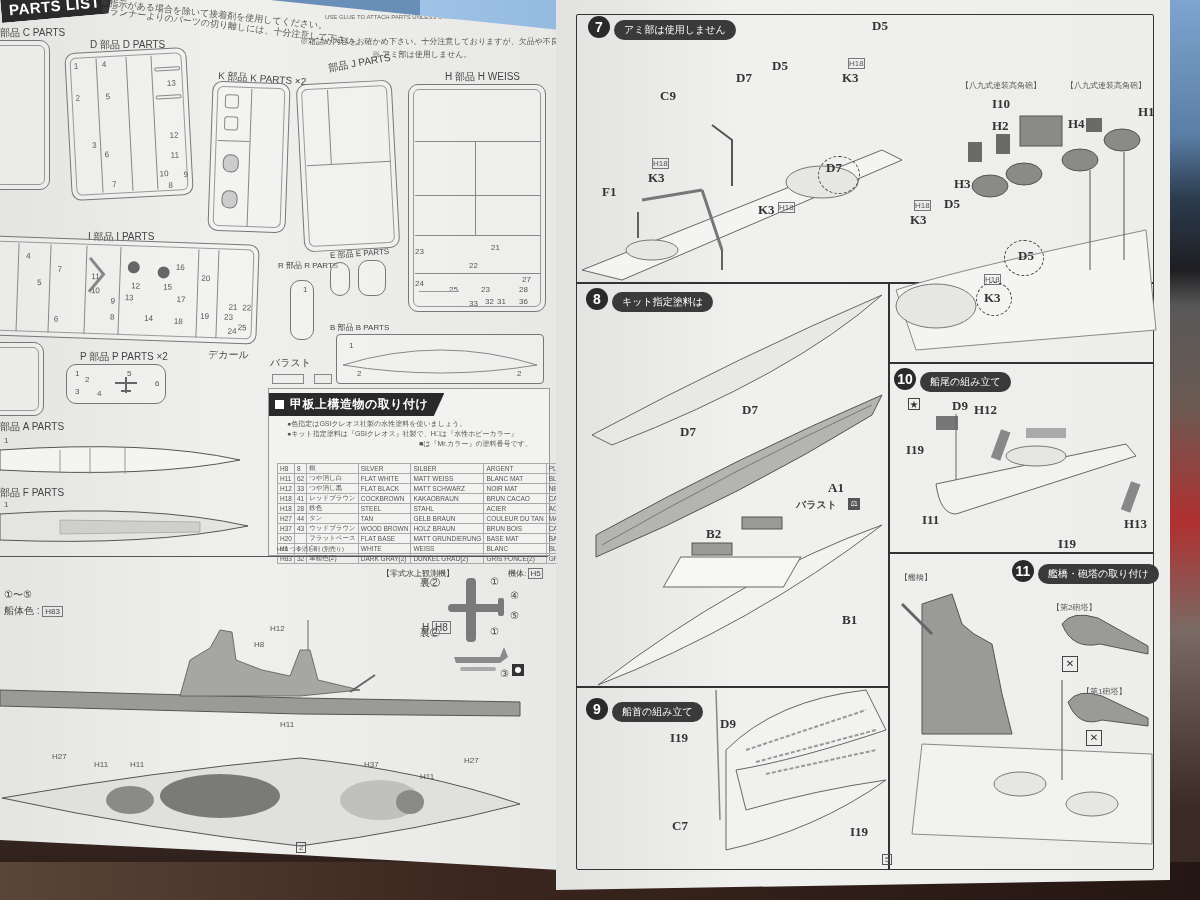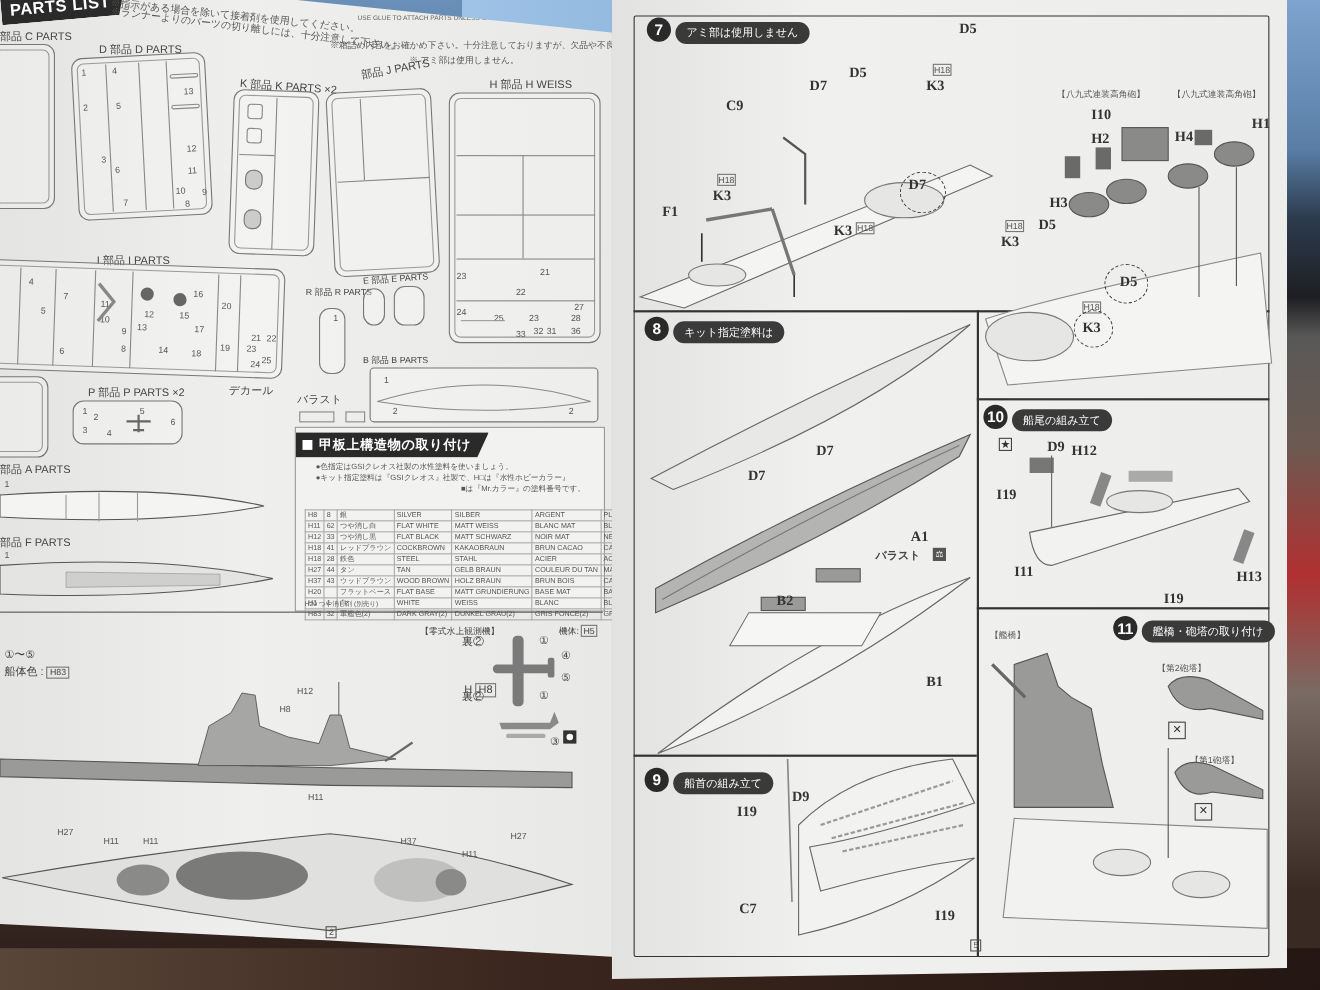--- a/index.html
+++ b/index.html
@@ -485,21 +485,21 @@
     <path d="M4 240 Q150 160 290 100 L280 120 Q150 200 4 262 Z" fill="#b4b4b2" stroke="#555"></path>
     <path d="M10 250 Q150 170 280 110" stroke="#777" fill="none"></path>
     <path d="M6 390 Q150 280 290 230 Q160 330 6 390 Z" fill="#f2f2f0" stroke="#666"></path>
     <rect x="80" y="262" width="120" height="30" fill="#f6f6f4" stroke="#666" transform="skewX(-30) translate(160,0)"></rect>
     <rect x="100" y="248" width="40" height="12" fill="#9a9a98" stroke="#555"></rect>
     <rect x="150" y="222" width="40" height="12" fill="#9a9a98" stroke="#555"></rect>
   </svg>
   <div class="part-lbl" style="left:124px;top:424px;">D7</div>
   <div class="part-lbl" style="left:186px;top:402px;">D7</div>
   <div class="part-lbl" style="left:272px;top:480px;">A1</div>
-  <div class="part-lbl" style="left:150px;top:538px;">B2</div>
+  <div class="part-lbl" style="left:150px;top:526px;">B2</div>
   <div class="part-lbl" style="left:286px;top:612px;">B1</div>
   <div class="lbl" style="left:240px;top:498px;font-weight:bold;">バラスト</div>
   <div style="position:absolute;left:292px;top:498px;width:12px;height:12px;background:#555;color:#fff;font-size:8px;text-align:center;line-height:12px;">⚖</div>
 
   <div class="step-num" style="left:30px;top:698px;">9</div>
   <div class="step-title" style="left:56px;top:702px;">船首の組み立て</div>
   <svg style="left:160px;top:690px;" width="172" height="170">
     <path d="M10 160 L10 60 Q60 10 150 0 L170 40 Q80 70 20 80 L30 120 Q100 100 170 90 Q100 140 10 160 Z" fill="#f2f2f0" stroke="#666"></path>
     <line x1="0" y1="0" x2="4" y2="130" stroke="#888" stroke-width="1.5"></line>
     <path d="M30 60 L150 20 M40 72 L160 40 M50 84 L160 60" stroke="#999" stroke-width="2" stroke-dasharray="4 2"></path>

